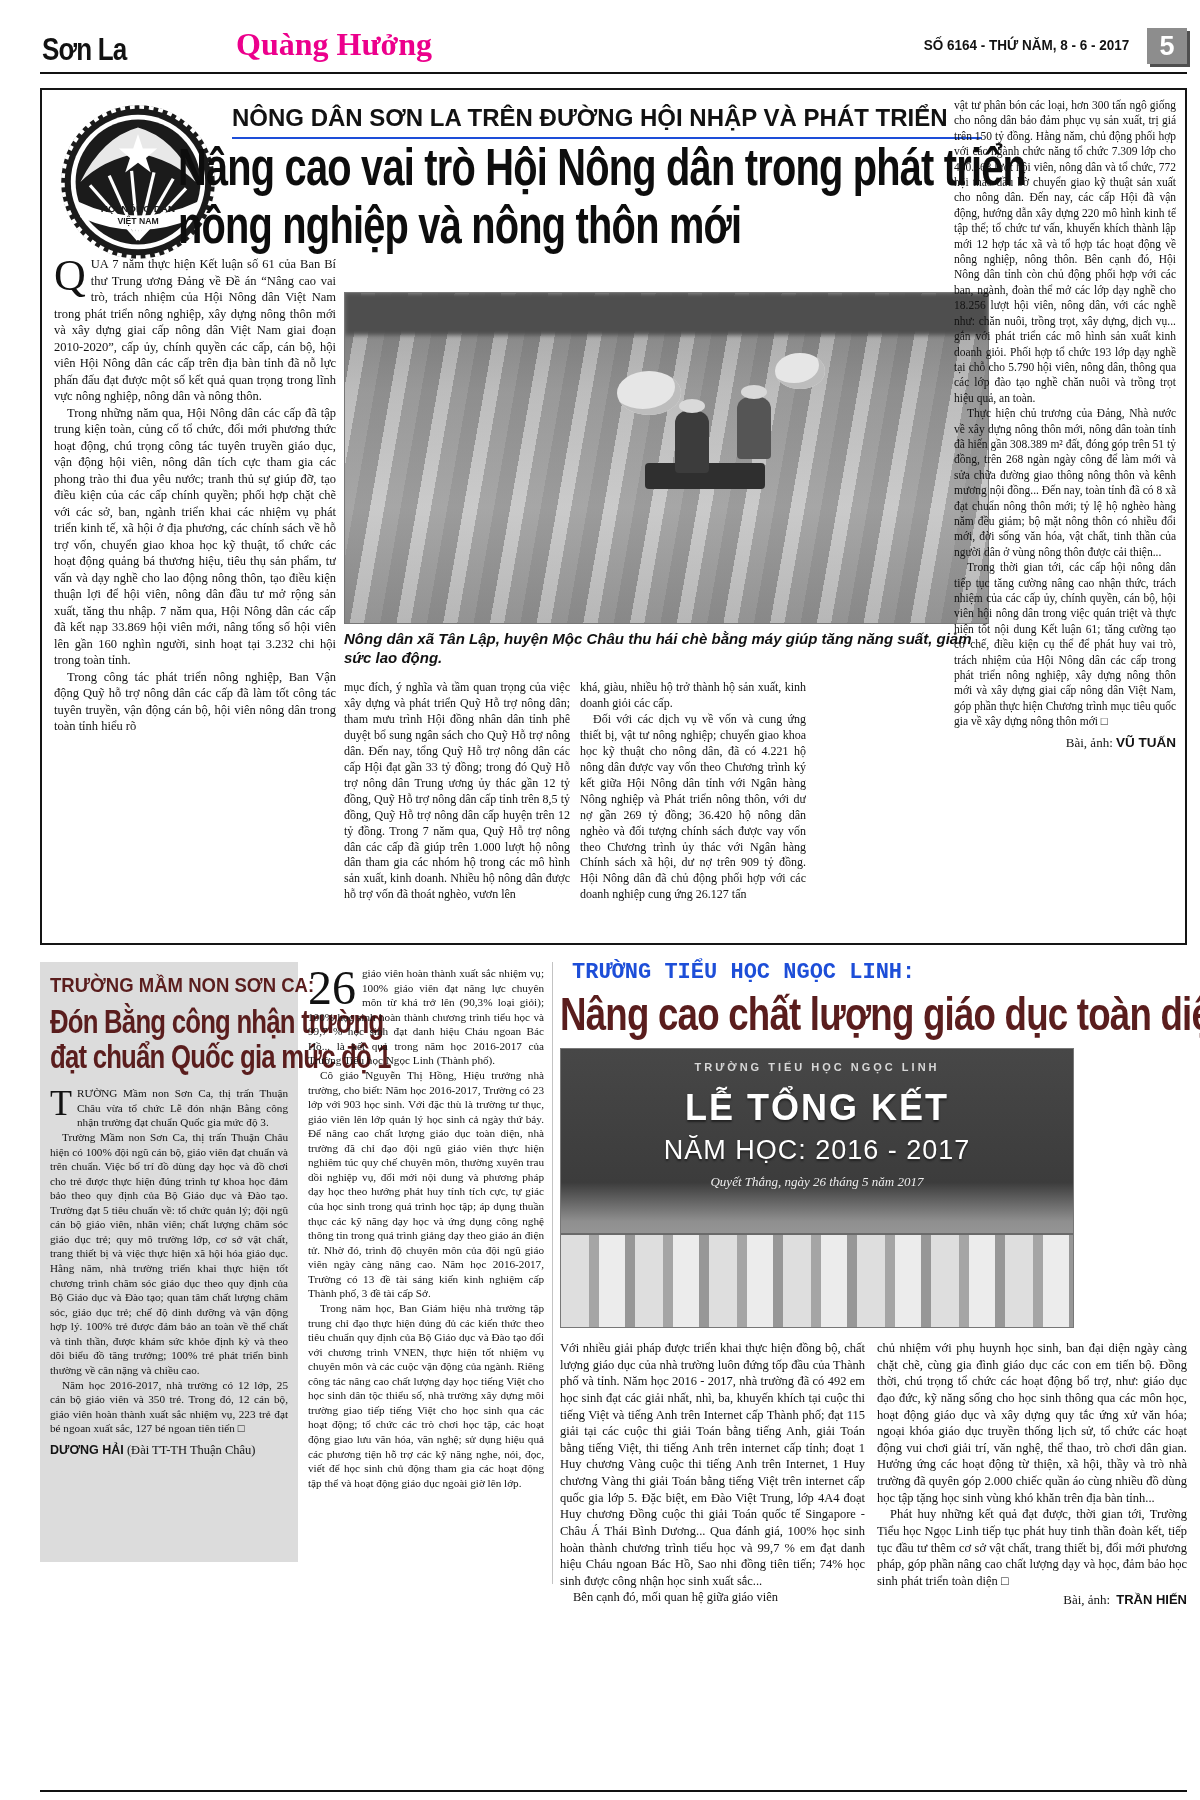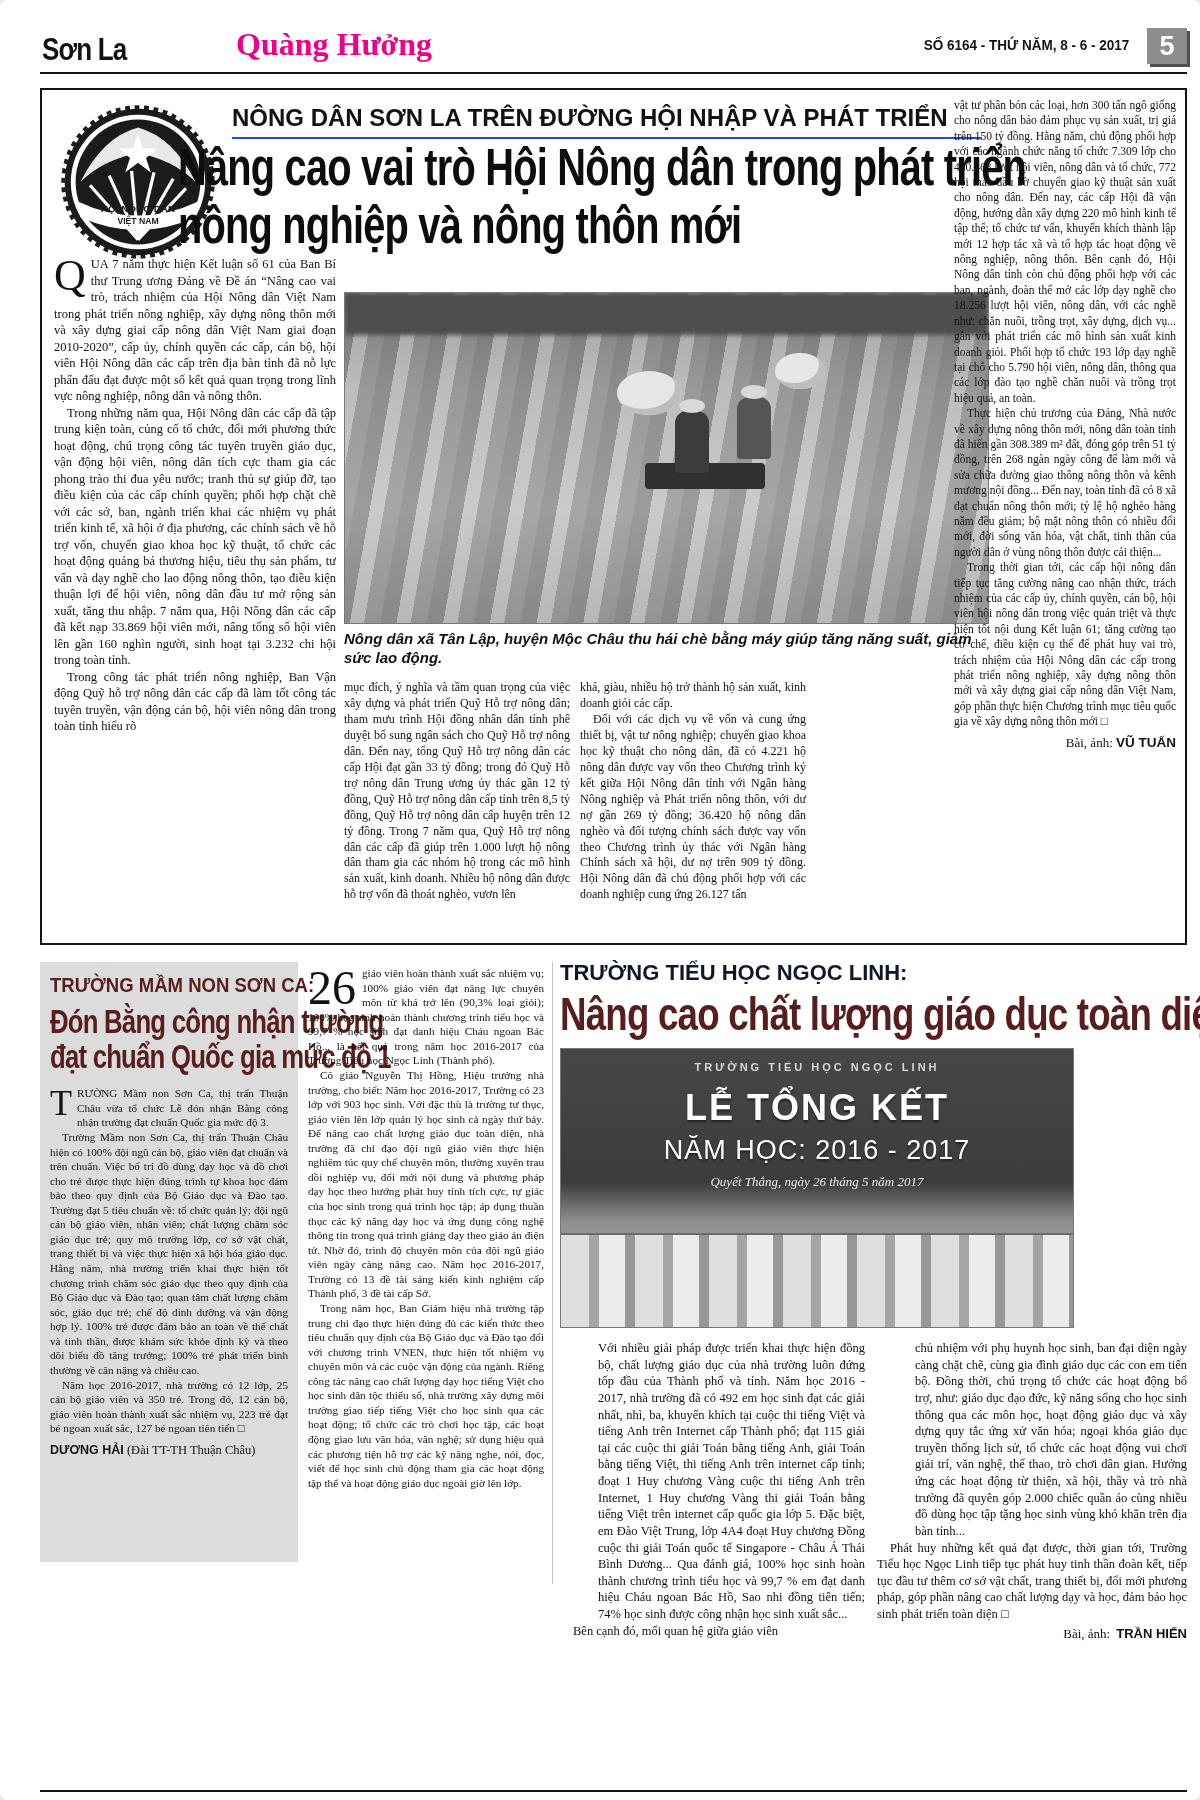--- a/index.html
+++ b/index.html
@@ -1,17 +1,17 @@
 <!DOCTYPE html>
 <html lang="vi"><head>
 <meta charset="utf-8">
 <style>
   html,body{margin:0;padding:0;background:#e9e9e9;}
   .page{position:relative;width:1200px;height:1800px;background:#ffffff;margin:0 auto;
-        font-family:"Liberation Serif",serif;color:#121212;overflow:hidden;border-radius:8px;}
+        font-family:"Liberation Serif",serif;color:#121212;overflow:hidden;}
   .cond{display:inline-block;transform:scaleX(.78);transform-origin:0 50%;white-space:nowrap;}
   .cond-r{display:inline-block;transform:scaleX(.9);transform-origin:100% 50%;white-space:nowrap;}
   
   .masthead{position:absolute;left:40px;top:24px;width:1147px;height:44px;}
   .paper-name{position:absolute;left:2px;top:8px;font-family:"Liberation Sans",sans-serif;
               font-weight:bold;font-size:31px;letter-spacing:-1px;transform:scaleX(.84);transform-origin:0 0;}
   .edition{position:absolute;left:196px;top:2px;font-size:32px;font-weight:bold;color:#ec008c;}
   .issue{position:absolute;right:58px;top:12px;font-family:"Liberation Sans",sans-serif;font-weight:bold;font-size:15px;}
   .pagenum{position:absolute;right:0;top:4px;width:40px;height:36px;background:#8d8d8d;color:#fff;
            font-family:"Liberation Sans",sans-serif;font-weight:bold;font-size:27px;text-align:center;
@@ -64,41 +64,41 @@
   .sonca-byline{text-align:left;font-size:12.5px;margin-top:6px;}
   .sonca-byline b{font-family:"Liberation Sans",sans-serif;}
   
   .col26{position:absolute;left:308px;top:966px;width:236px;height:618px;font-size:11.2px;line-height:1.30;
          text-align:justify;overflow:hidden;}
   .col26 p{margin:0;text-indent:12px;}
   .col26 p.nf{text-indent:0;}
   .vrule{position:absolute;left:552px;top:962px;width:1px;height:622px;background:#c3c3c3;}
   
   .ngoclinh{position:absolute;left:560px;top:960px;width:627px;height:820px;}
-  .nl-kicker{font-family:Liberation Sans, sans-serif;font-weight:bold;font-size:22px;color:#0f172a;margin:0 0 4px 0;}
+  .nl-kicker{font-family:Liberation Mono, monospace;font-weight:bold;font-size:22px;color:#1d4ed8;margin:0 0 4px 12px;}
   .nl-hl{position:absolute;left:0;top:30px;font-family:"Liberation Sans",sans-serif;font-weight:bold;
          font-size:47px;letter-spacing:-1px;color:#5a1d1d;line-height:1;}
   .photo2{position:absolute;left:0;top:88px;width:514px;height:280px;border:1px solid #777;box-sizing:border-box;
           background:linear-gradient(180deg,#474747 0%,#3c3c3c 48%,#8f8f8f 62%,#c4c4c4 100%);overflow:hidden;
           font-family:"Liberation Sans",sans-serif;color:#fff;text-align:center;}
   .p2-school{margin-top:12px;font-size:11px;letter-spacing:3px;color:#d8d8d8;font-weight:bold;}
   .p2-title{margin-top:14px;font-size:36px;font-weight:bold;letter-spacing:2px;text-shadow:0 2px 2px #222;}
   .p2-sub{margin-top:6px;font-size:27px;font-weight:normal;letter-spacing:1px;text-shadow:0 2px 2px #222;}
   .p2-script{margin-top:8px;font-family:"Liberation Serif",serif;font-style:italic;font-size:13px;color:#eee;}
   .kids{position:absolute;left:0;bottom:0;width:100%;height:92px;
         background:repeating-linear-gradient(90deg,#dedede 0 28px,#a5a5a5 28px 38px,#ececec 38px 64px,#979797 64px 74px);
         border-top:2px solid #6a6a6a;}
   .caption2{position:absolute;left:524px;top:196px;width:103px;font-family:"Liberation Sans",sans-serif;
             font-weight:bold;font-style:italic;font-size:13.5px;line-height:1.35;}
   .nl-colA{position:absolute;left:0;top:380px;width:305px;height:400px;font-size:12.5px;line-height:1.33;
            text-align:justify;overflow:hidden;}
   .nl-colB{position:absolute;left:317px;top:380px;width:310px;height:400px;font-size:12.5px;line-height:1.33;
            text-align:justify;overflow:hidden;}
   .nl-colA p,.nl-colB p{margin:0;text-indent:13px;}
-  .nl-colA p.nf,.nl-colB p.nf{text-indent:0;margin-left:38px;}
+  .nl-colA p.nf,.nl-colB p.nf{text-indent:0;}
   .nl-byline{display:flex;justify-content:flex-end;gap:6px;font-size:13px;margin-top:2px;}
   .nl-byline b{font-family:"Liberation Sans",sans-serif;}
 </style>
 </head>
 <body>
 
 <div class="page">
 
   <div class="masthead">
     <div class="paper-name">Sơn La</div>

